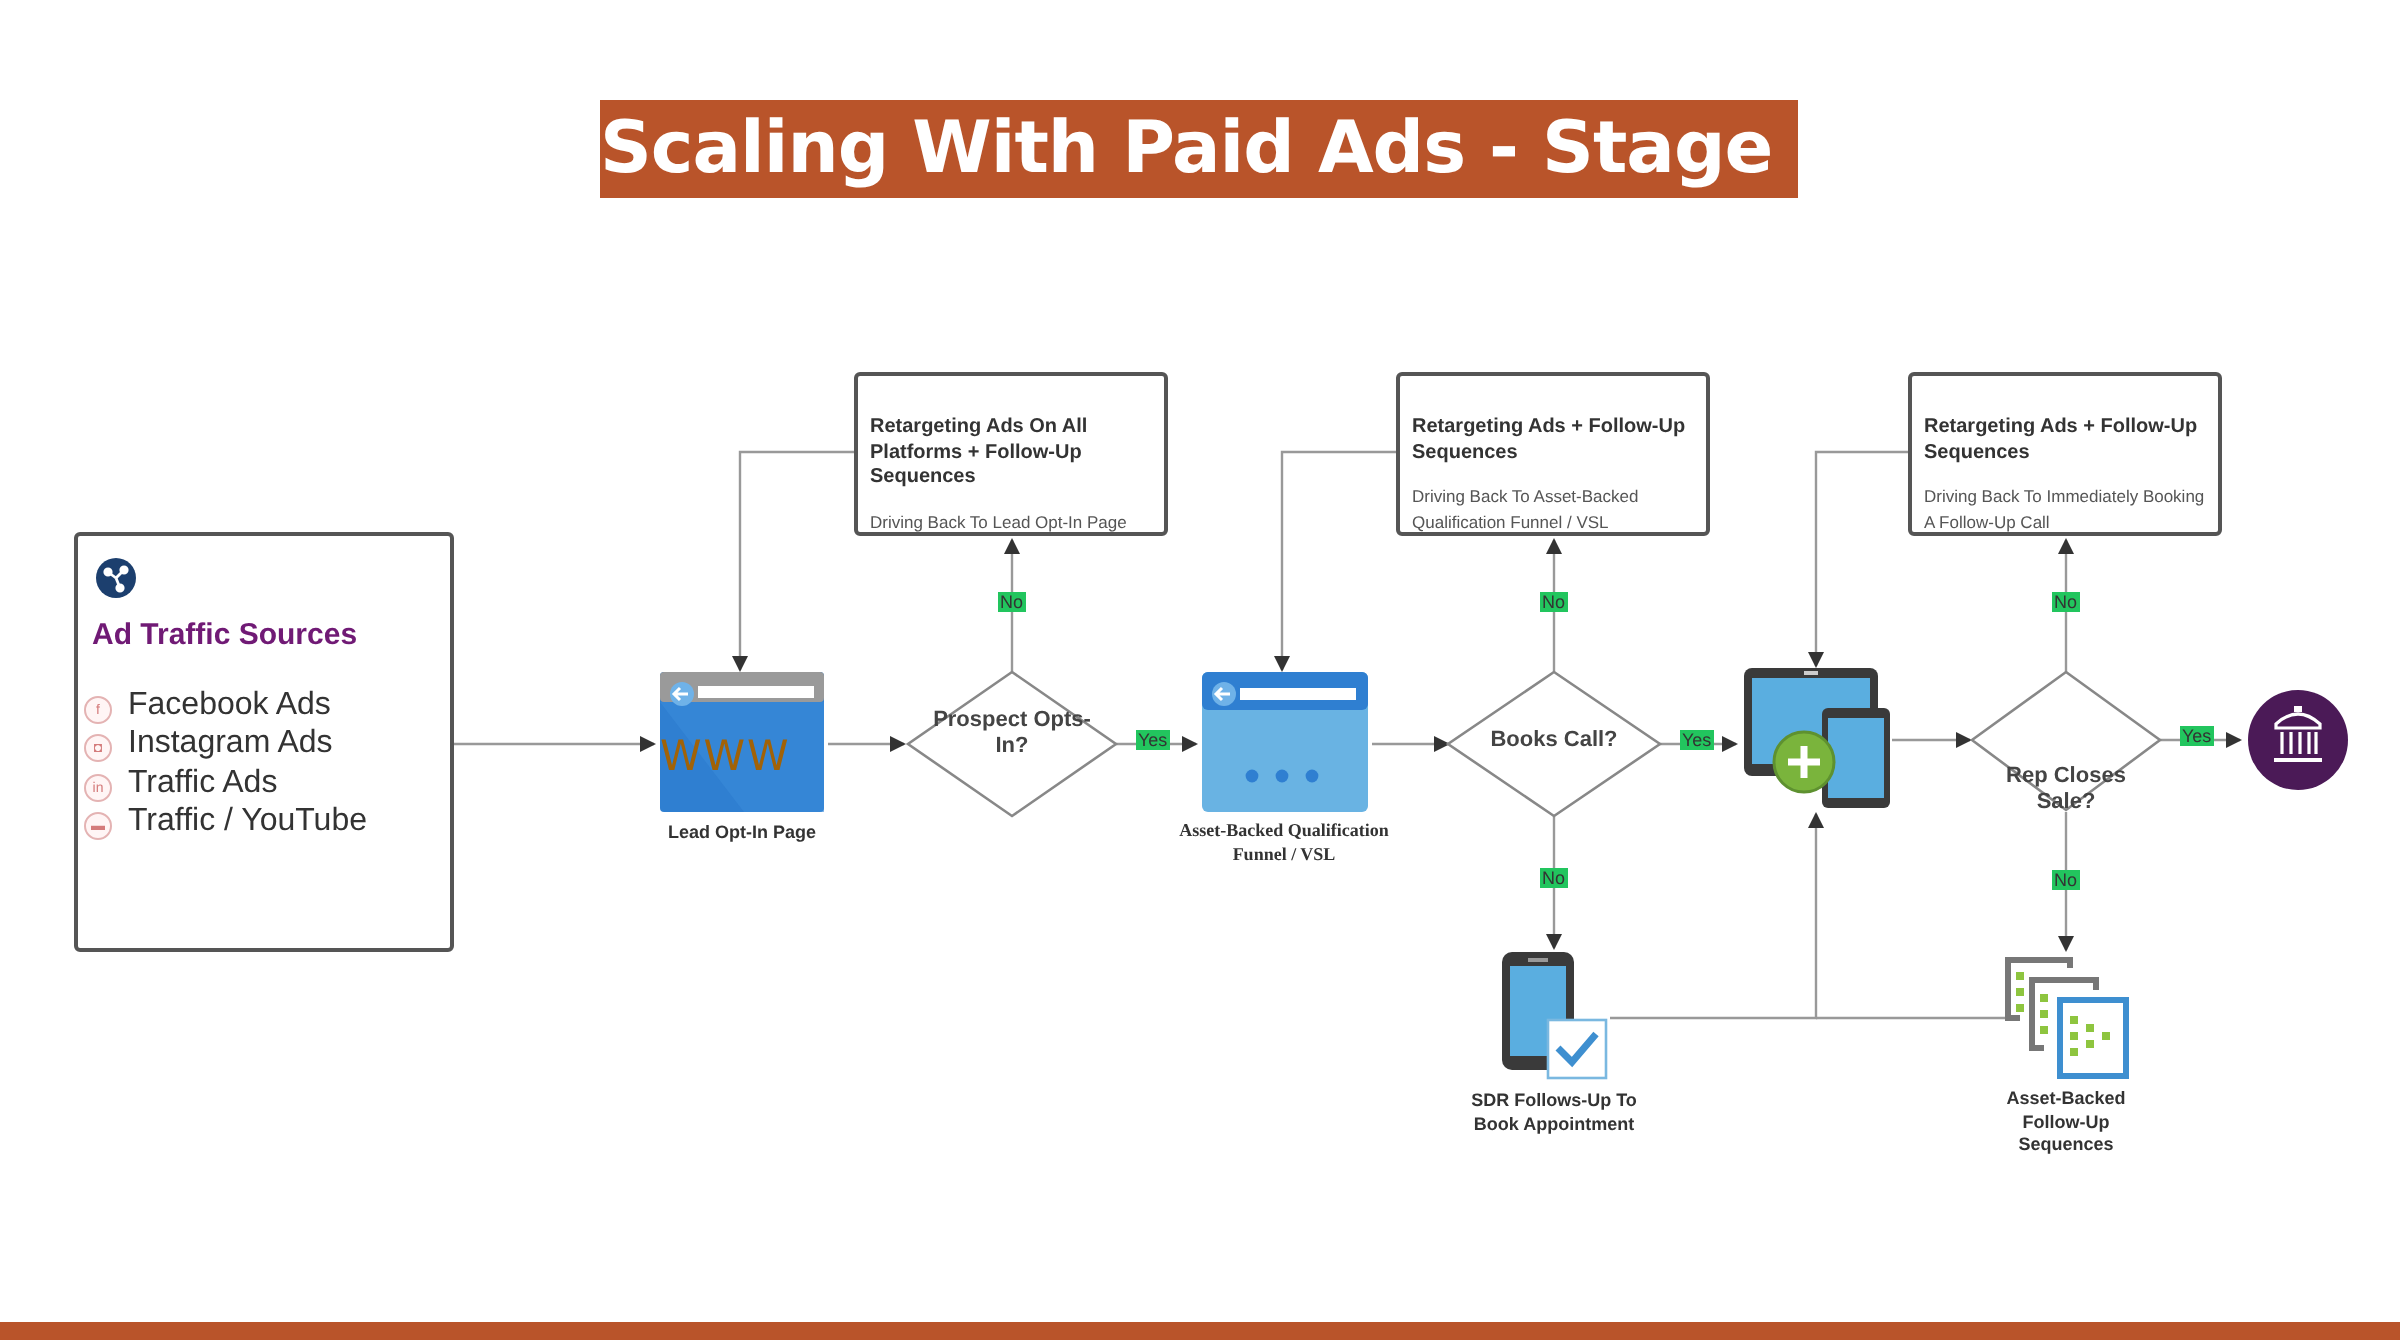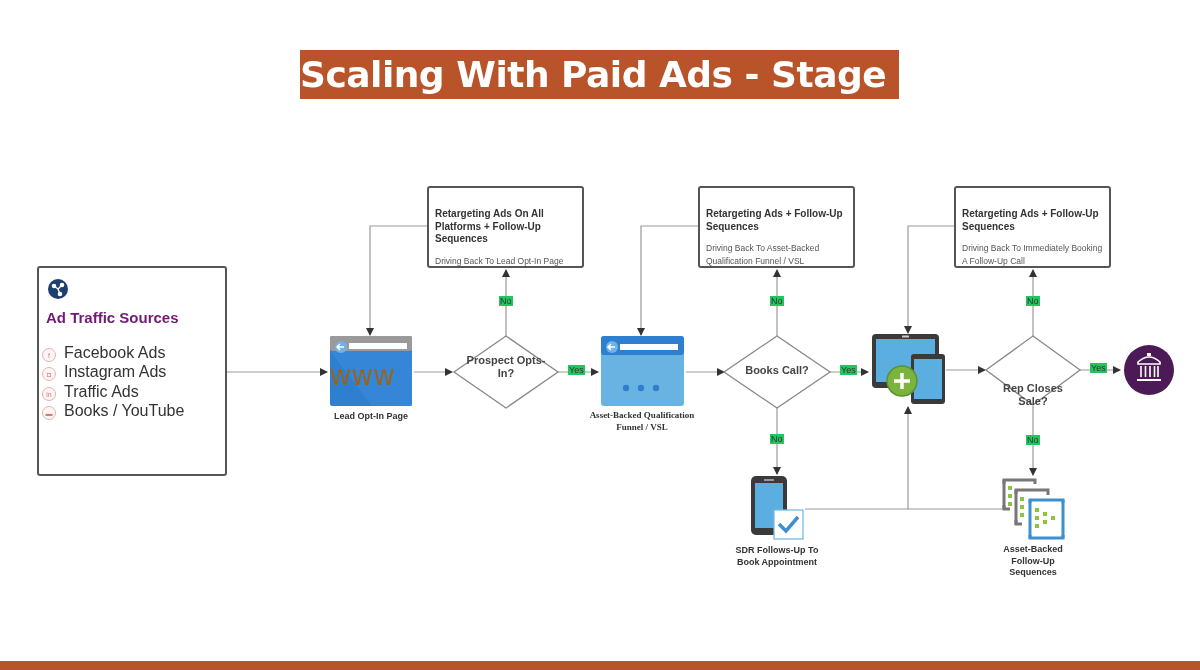--- a/index.html
+++ b/index.html
@@ -155,21 +155,21 @@
     <div class="source-item">
       <span class="src-ico">◘</span>
       <span>Instagram Ads</span>
     </div>
     <div class="source-item">
       <span class="src-ico">in</span>
       <span>Traffic Ads</span>
     </div>
     <div class="source-item">
       <span class="src-ico">▬</span>
-      <span>Books / YouTube</span>
+      <span>Traffic / YouTube</span>
     </div>
   </div>
 </div>
 
 <div class="box retarget" style="left:427px;">
   <div class="rt-title">Retargeting Ads On All Platforms + Follow-Up Sequences</div>
   <div class="rt-sub">Driving Back To Lead Opt-In Page</div>
 </div>
 <div class="box retarget" style="left:698px;">
   <div class="rt-title">Retargeting Ads + Follow-Up Sequences</div>

